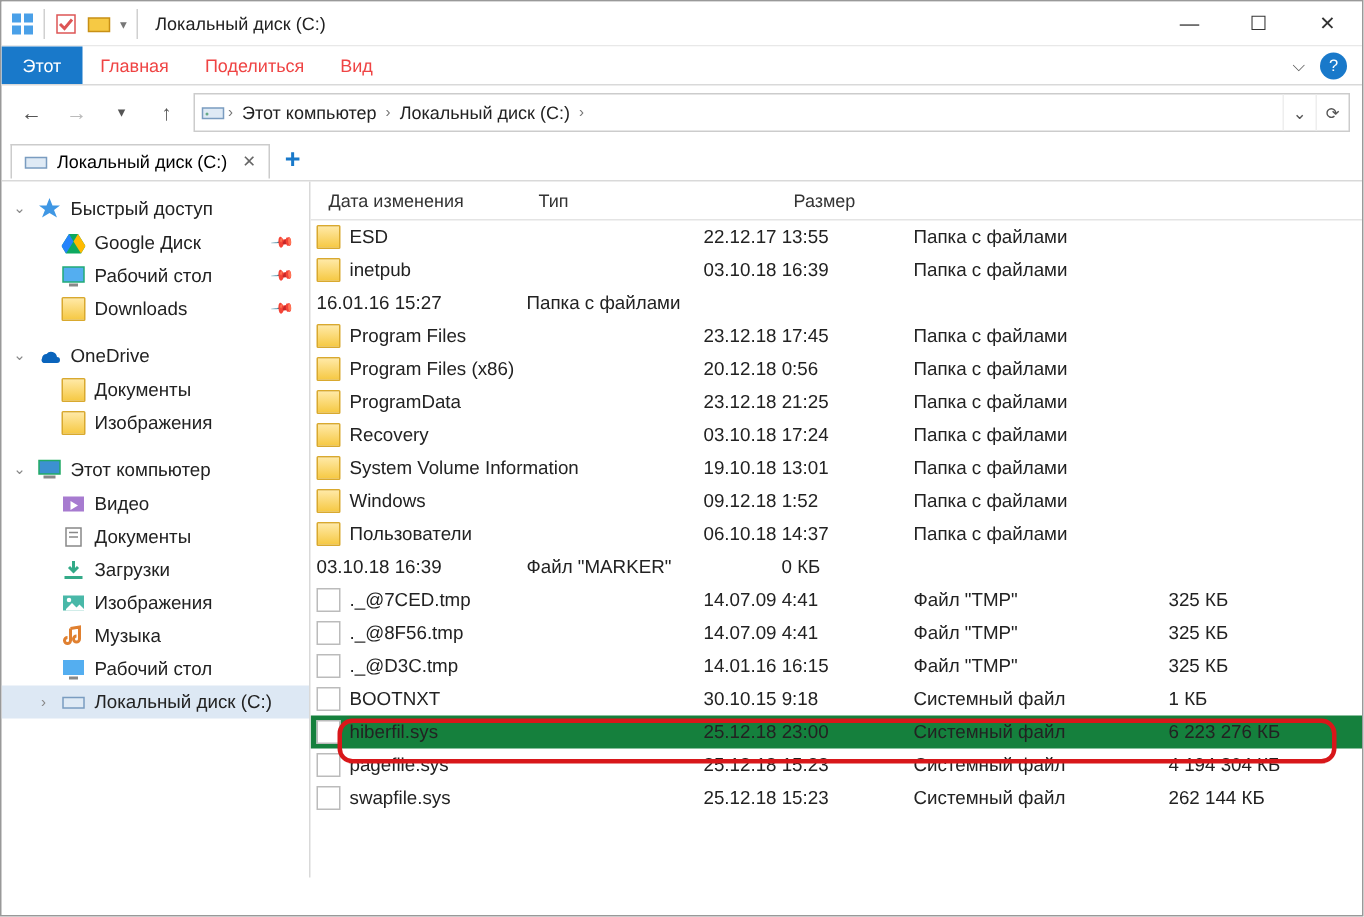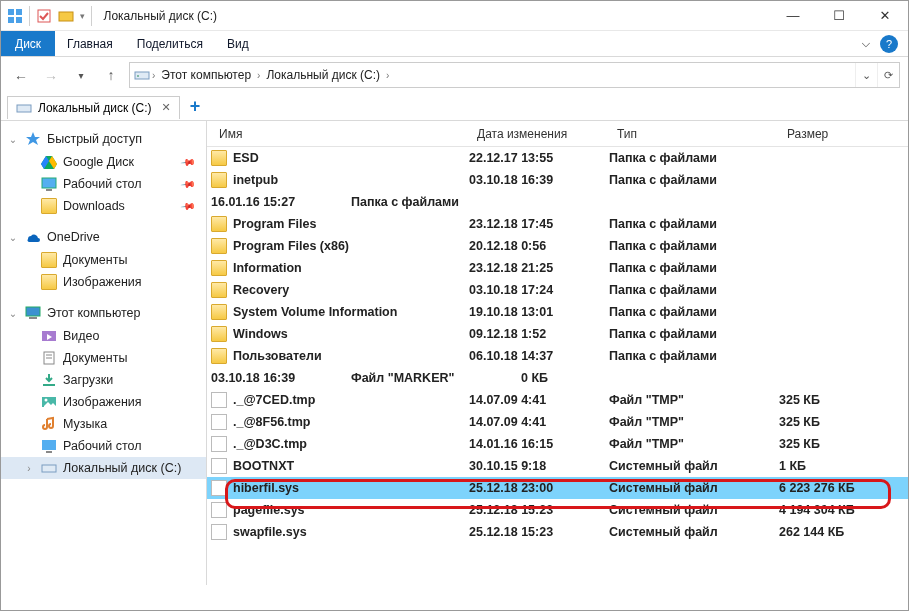--- a/index.html
+++ b/index.html
@@ -11,21 +11,21 @@
 .titlebar .sep { width: 1px; height: 20px; background: #d0d0d0; }
 .titlebar .title { font-size: 12px; color: #222; padding-left: 6px; }
 .titlebar .spacer { flex: 1; }
 .titlebar .wbtn { width: 46px; height: 30px; display: flex; align-items: center; justify-content: center; font-size: 13px; color: #333; }
 
 .qat-i { width: 16px; height: 16px; display: inline-block; }
 
 
 .ribbon { height: 26px; display: flex; align-items: stretch; background: #fff; border-bottom: 1px solid #d9d9d9; font-size: 12px; }
 .ribbon .file { background: #1979ca; color: #fff; padding: 0 14px; display: flex; align-items: center; }
-.ribbon .tab { padding: 0 12px; display: flex; align-items: center; color: #0f172a; }
+.ribbon .tab { padding: 0 12px; display: flex; align-items: center; color: #ef4444; }
 .ribbon .expand { margin-left: auto; display:flex; align-items:center; gap:10px; padding: 0 10px; color:#555;}
 .ribbon .help { width:18px; height:18px; border-radius:50%; background:#1979ca; color:#fff; font-size:11px; display:flex; align-items:center; justify-content:center;}
 
 
 .navrow { height: 36px; display: flex; align-items: center; padding: 4px 8px; gap: 6px; }
 .navbtn { width: 24px; height: 24px; display:flex; align-items:center; justify-content:center; font-size:14px; color:#555; }
 .navbtn.dis { color:#bbb; }
 
 .addressbar { flex: 1; height: 26px; border: 1px solid #ccc; display: flex; align-items: center; font-size: 12px; padding-left:4px; }
 .addressbar .crumb { padding: 0 4px; color:#222; display:flex; align-items:center; gap:2px;}
@@ -57,24 +57,24 @@
 
 .filepane { flex:1; display:flex; flex-direction:column; overflow:hidden; }
 .fcols { display:flex; align-items:center; height:26px; border-bottom:1px solid #e4e4e4; font-size:12px; color:#333; padding-left:4px;}
 .fcols .col { padding:0 8px; }
 .c1 { width: 258px; display:flex; align-items:center;}
 .c2 { width: 140px; }
 .c3 { width: 170px; }
 .c4 { width: 120px; text-align:right; }
 .fcols .sort { font-size:9px; position:relative; top:-8px; color:#777;}
 
-.flist { flex:1; overflow-y:scroll; font-size:12.5px;font-weight:bold; }
+.flist { flex:1; overflow-y:scroll; font-size:12.5px; }
 .row { display:flex; align-items:center; height:22px; padding-left:4px; color:#222;}
 .row .c1 { display:flex; align-items:center; gap:6px; }
-.row.sel { background:#7dd3fc; }
+.row.sel { background:#15803d; }
 .row .c4 { text-align:left; padding-right:16px;}
 
 .f-icon { width:16px; height:16px; display:inline-block; flex-shrink:0;}
 .f-folder { background:linear-gradient(#ffe9a6,#f6c944); border:1px solid #d9a92e; border-radius:1px;}
 .f-file { background:#fff; border:1px solid #bbb; }
 
 .highlight-ring { position:absolute; border:3px solid #d8171a; border-radius:10px; pointer-events:none;}
 
 
 .status { height:26px; border-top:1px solid #d9d9d9; display:flex; align-items:center; font-size:11.5px; padding:0 8px; color:#444;margin-top:40px;}
@@ -106,21 +106,21 @@
     <span class="sep"></span>
   </div>
   <span class="title">Локальный диск (C:)</span>
   <div class="spacer"></div>
   <div class="wbtn">—</div>
   <div class="wbtn">☐</div>
   <div class="wbtn">✕</div>
 </div>
 
 <div class="ribbon">
-  <div class="file">Диск</div>
+  <div class="file">Этот</div>
   <div class="tab">Главная</div>
   <div class="tab">Поделиться</div>
   <div class="tab">Вид</div>
   <div class="expand">
     <span style="font-size:11px;">⌵</span>
     <span class="help">?</span>
   </div>
 </div>
 
 <div class="navrow">
@@ -261,24 +261,20 @@
         <span class="caret" style="margin-left:-18px">›</span>
         <span class="sb-icon"><svg viewBox="0 0 16 16">
             <rect x="1" y="5" width="14" height="7" fill="#dfeaf5" stroke="#7a9cc0"></rect>
           </svg></span>
         <span>Локальный диск (C:)</span>
       </div>
   </div>
 
   <div class="filepane" style="position:relative;">
     <div class="fcols">
-      <div class="col c1">
-          <span>Имя</span>
-          <span class="sort" style="position:absolute; left:140px;">⌃</span>
-        </div>
       <div class="col c2">Дата изменения</div>
       <div class="col c3">Тип</div>
       <div class="col c4" style="text-align:left;">Размер</div>
     </div>
     <div class="flist" id="flist">
         <div class="row">
           <div class="c1">
             <span class="f-icon f-folder"></span>
             <span>ESD</span>
           </div>
@@ -314,21 +310,21 @@
             <span class="f-icon f-folder"></span>
             <span>Program Files (x86)</span>
           </div>
           <div class="c2">20.12.18 0:56</div>
           <div class="c3">Папка с файлами</div>
           <div class="c4"></div>
         </div>
         <div class="row">
           <div class="c1">
             <span class="f-icon f-folder"></span>
-            <span>Information</span>
+            <span>ProgramData</span>
           </div>
           <div class="c2">23.12.18 21:25</div>
           <div class="c3">Папка с файлами</div>
           <div class="c4"></div>
         </div>
         <div class="row">
           <div class="c1">
             <span class="f-icon f-folder"></span>
             <span>Recovery</span>
           </div>

